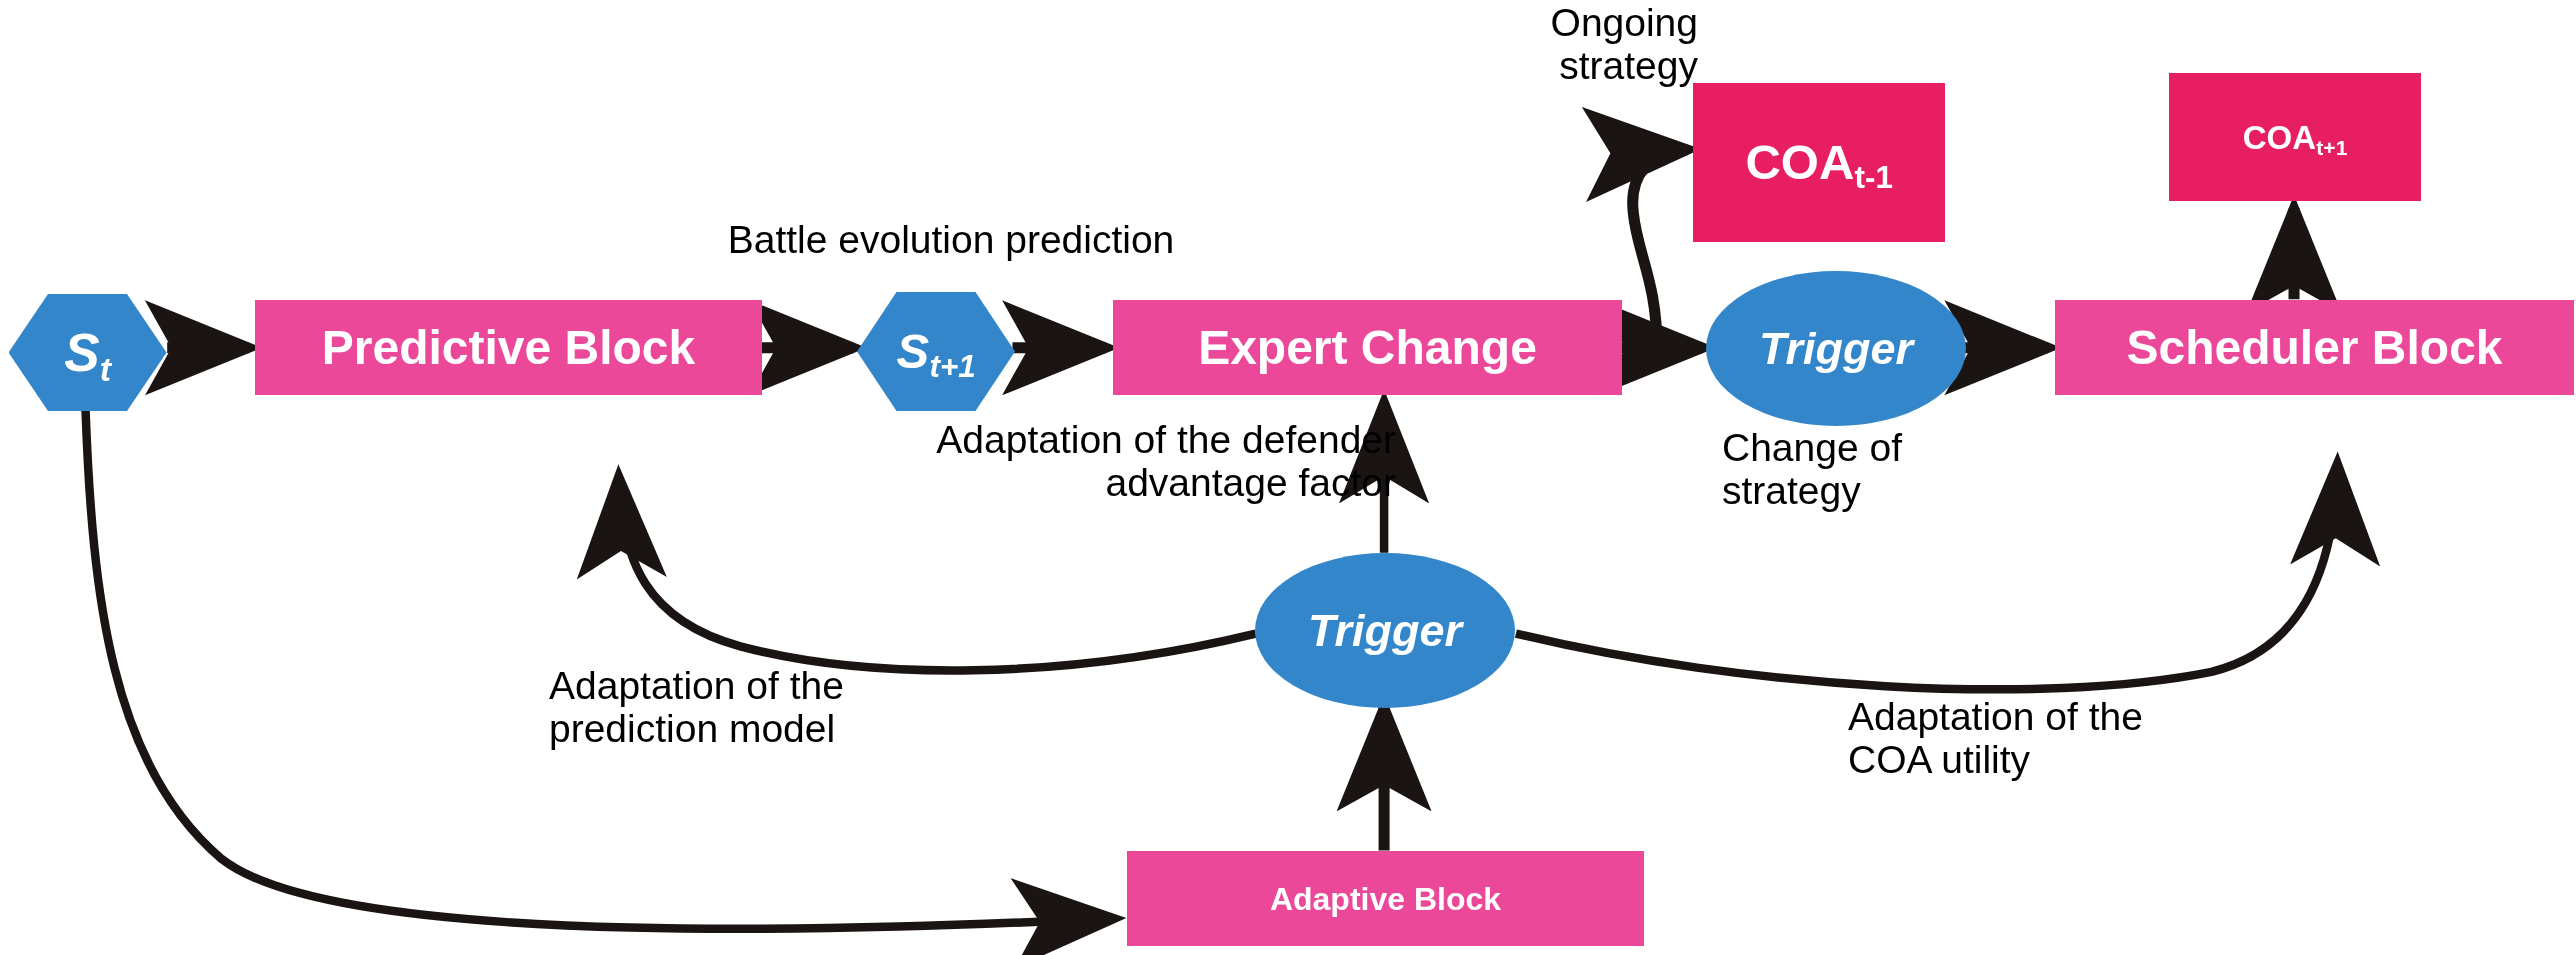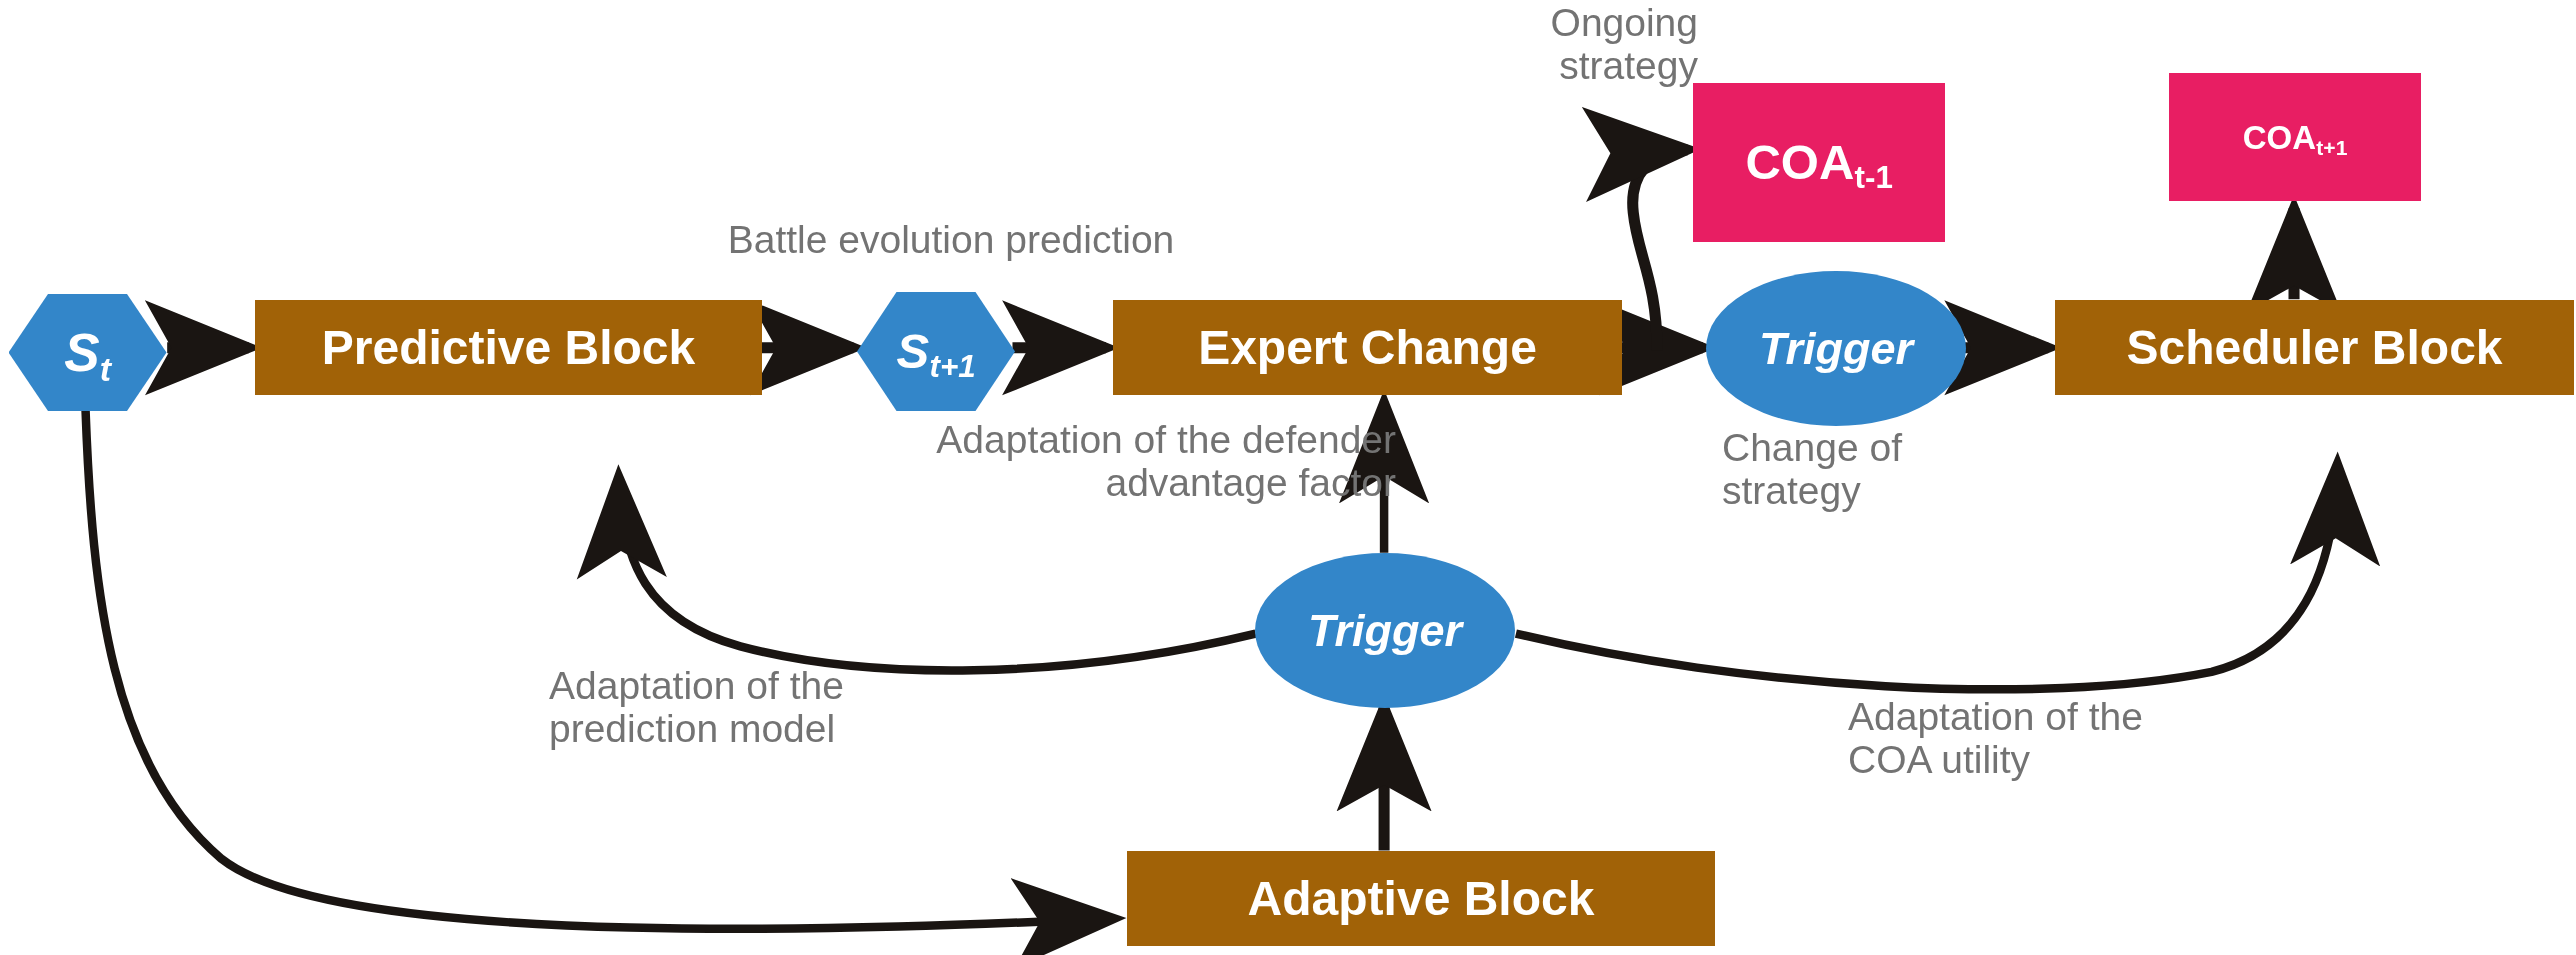--- a/index.html
+++ b/index.html
@@ -28,21 +28,21 @@
     display: flex;
     align-items: center;
     justify-content: center;
     box-sizing: border-box;
     color: #ffffff;
     font-weight: bold;
     line-height: 1;
     white-space: nowrap;
   }
   .rect-node {
-    background: #a16207;
+    background: #ec4899;
   }
   .coa-node {
     background: #e81e63;
   }
   .ellipse-node {
     background: #3386c9;
     border-radius: 50%;
     font-style: italic;
   }
   .hex-node {
@@ -52,21 +52,21 @@
   }
   .sub {
     font-size: 0.64em;
     vertical-align: baseline;
     position: relative;
     top: 0.30em;
     left: 0.01em;
   }
   .edge-label {
     position: absolute;
-    color: #737373;
+    color: #000000;
     font-family: "Liberation Sans", sans-serif;
     font-size: 39px;
     line-height: 1.1;
     white-space: pre-line;
   }
   .lbl-left   { text-align: left; }
   .lbl-right  { text-align: right; }
   .lbl-center { text-align: center; }
 </style>
 </head>
@@ -146,21 +146,21 @@
   <div class="node coa-node" style="left:2169px; top:73px; width:252px; height:128px; font-size:33px;">
     <span>
       <span>COA</span><span class="sub">t+1</span>
     </span>
   </div>
 
   <div class="node ellipse-node" style="left:1255px; top:553px; width:260px; height:155px; font-size:45px;">
     <span>Trigger</span>
   </div>
 
-  <div class="node rect-node" style="left:1127px; top:851px; width:588px; height:95px; font-size:48px;">
+  <div class="node rect-node" style="left:1127px; top:851px; width:517px; height:95px; font-size:32px;">
     <span>Adaptive Block</span>
   </div>
 
   <div class="edge-label lbl-center" style="left:636px; top:219px; width:630px;">Battle evolution prediction</div>
 
   <div class="edge-label lbl-right" style="left:1370px; top:1.7px; width:328px;">Ongoing
 strategy</div>
 
   <div class="edge-label lbl-right" style="left:664px; top:419px; width:732px;">Adaptation of the defender
 advantage factor</div>

